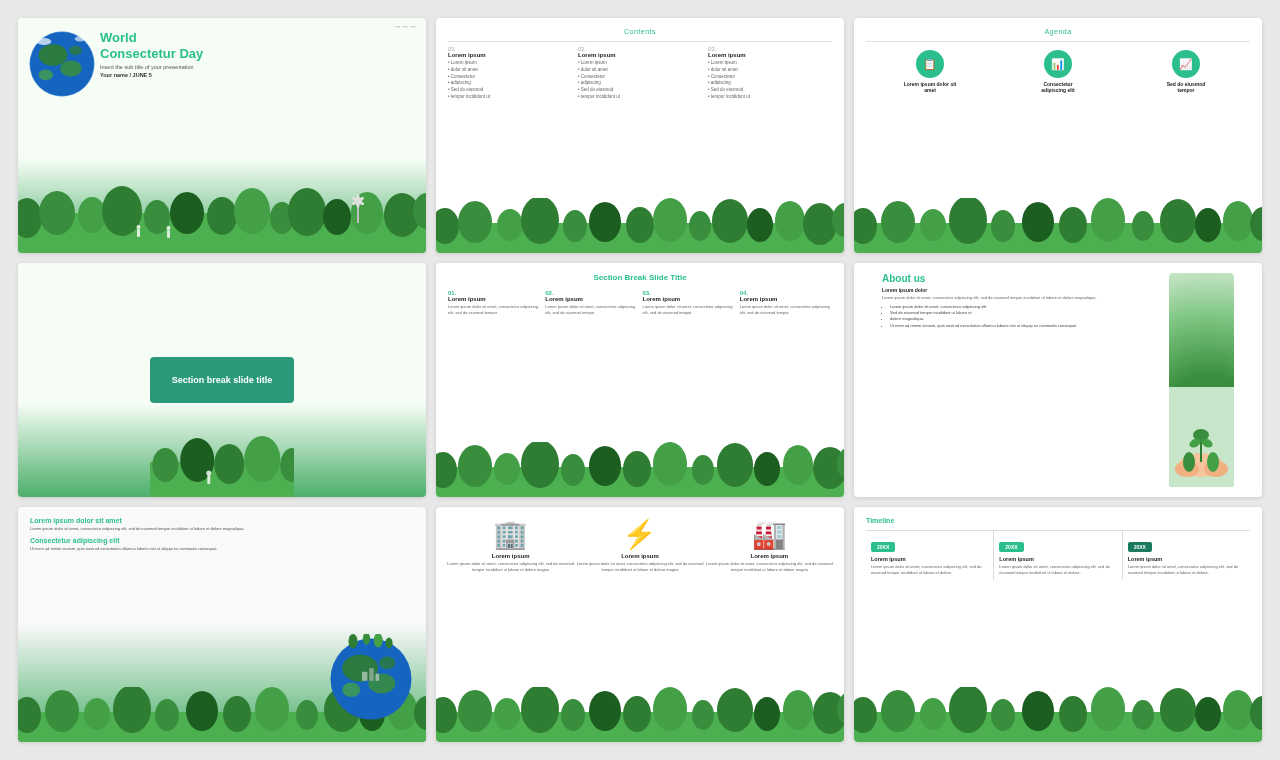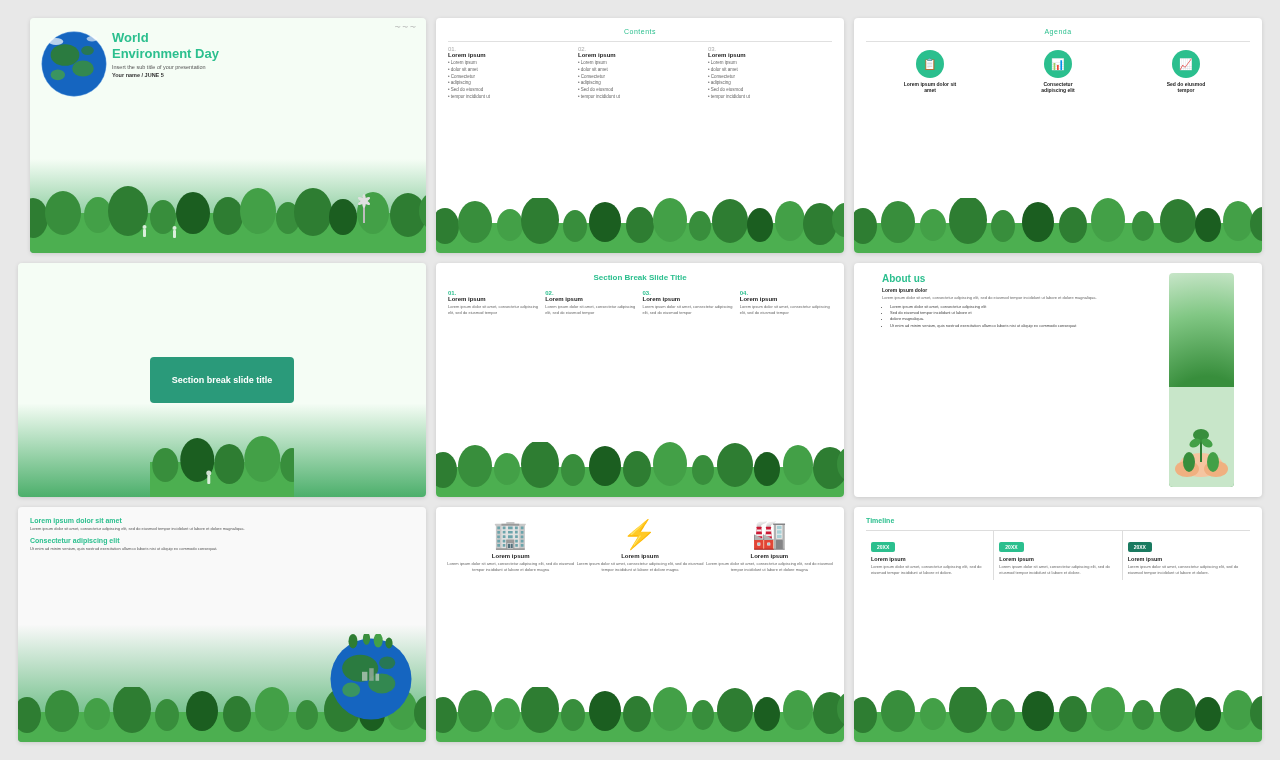--- a/index.html
+++ b/index.html
@@ -25,21 +25,20 @@
     .slide {
       background: #fff;
       border-radius: 4px;
       overflow: hidden;
       position: relative;
       box-shadow: 0 1px 4px rgba(0,0,0,0.13);
     }
     
     .slide1 {
       background: linear-gradient(180deg, #f5fdf5 60%, #4caf6b 100%);
-      margin-left: 12px;
     }
     .slide1-title {
       color: #2bbf8e;
       font-size: 13px;
       font-weight: 900;
       line-height: 1.2;
     }
     .slide1-subtitle {
       color: #555;
       font-size: 5.5px;
@@ -316,21 +315,21 @@
           <ellipse cx="55" cy="25" rx="7" ry="5" fill="#2e7d32" opacity="0.75"></ellipse>
           <circle cx="40" cy="40" r="36" fill="none" stroke="#bbdefb" stroke-width="1" opacity="0.4"></circle>
 
           <ellipse cx="20" cy="15" rx="8" ry="4" fill="white" opacity="0.7"></ellipse>
           <ellipse cx="60" cy="12" rx="6" ry="3" fill="white" opacity="0.6"></ellipse>
         </svg>
       </div>
 
       <div style="position:absolute;top:12px;left:82px;z-index:3;">
         <div class="slide1-title">World</div>
-        <div class="slide1-title">Environment Day</div>
+        <div class="slide1-title">Consectetur Day</div>
         <div class="slide1-subtitle">Insert the sub title of your presentation</div>
         <div class="slide1-date">Your name / JUNE 5</div>
       </div>
 
       <div style="position:absolute;bottom:0;left:0;right:0;height:80px;overflow:hidden;z-index:2;">
         <svg viewBox="0 0 430 80" xmlns="http://www.w3.org/2000/svg" width="100%" height="100%" preserveAspectRatio="xMidYMax slice">
           <rect x="0" y="40" width="430" height="40" fill="#4caf50"></rect>
 
           <ellipse cx="20" cy="45" rx="15" ry="20" fill="#2e7d32"></ellipse>
           <ellipse cx="50" cy="40" rx="18" ry="22" fill="#388e3c"></ellipse>

